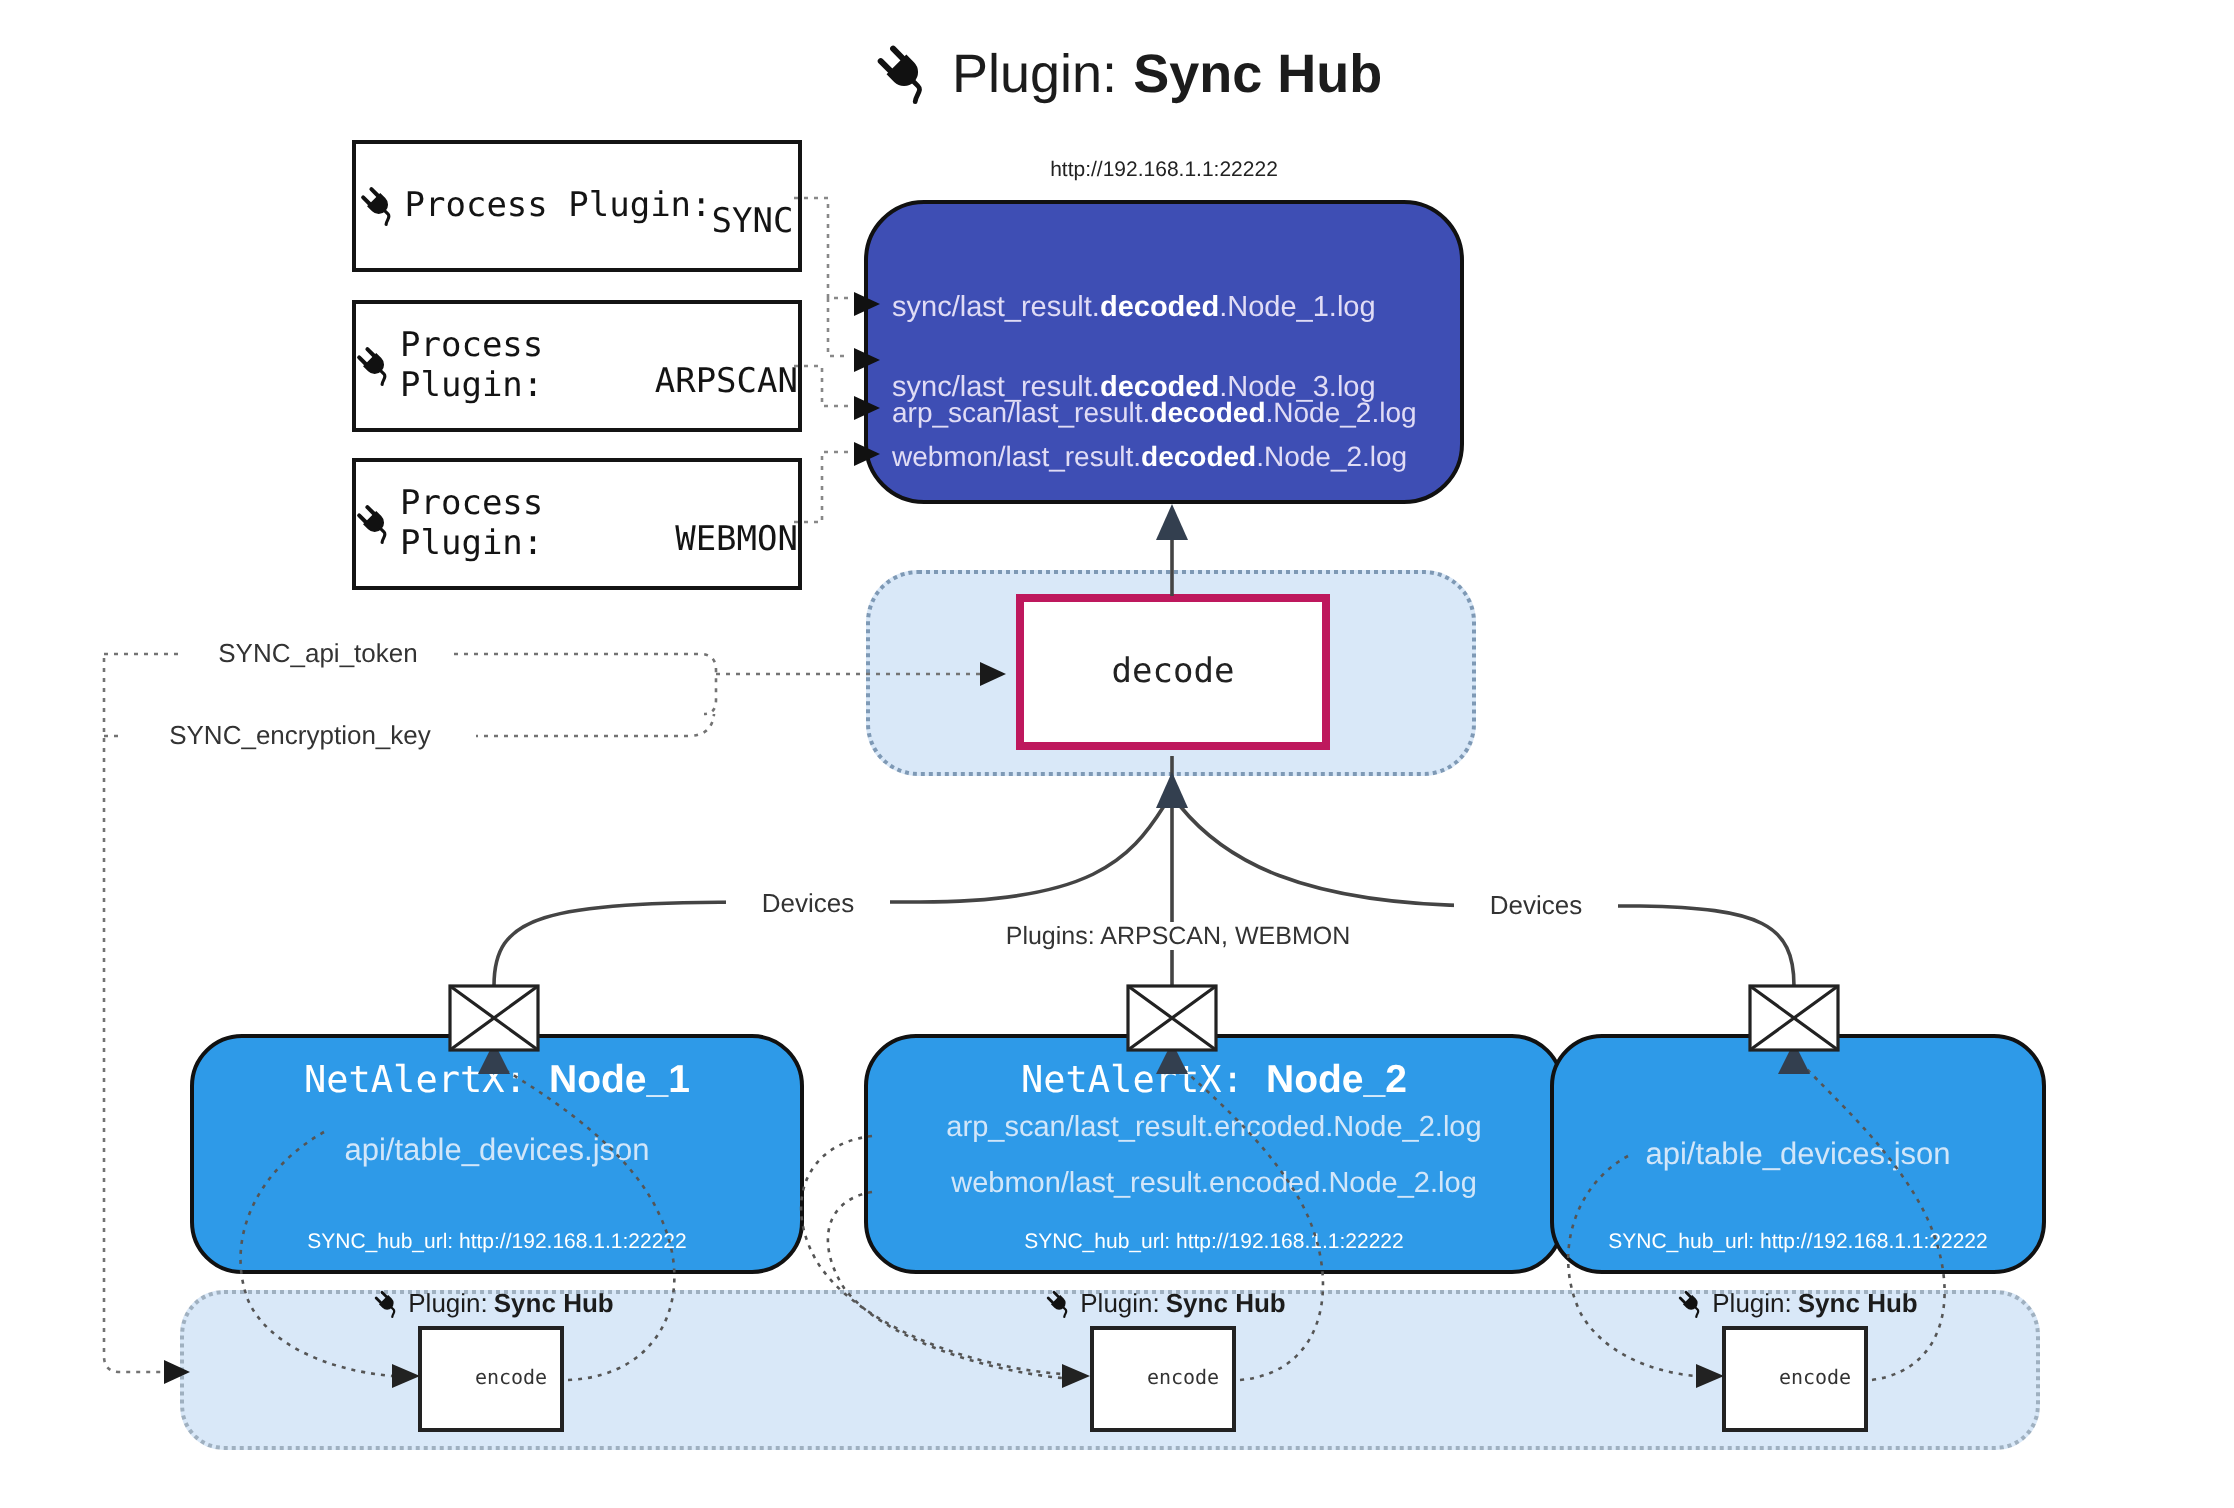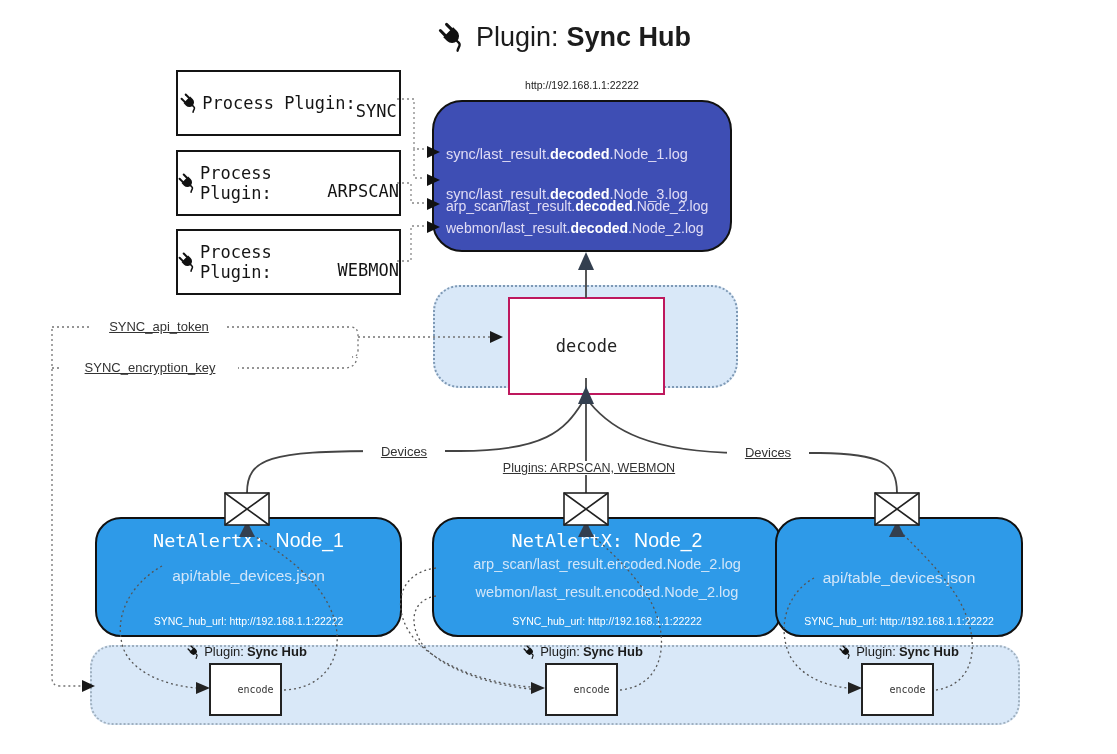--- a/index.html
+++ b/index.html
@@ -28,30 +28,30 @@
   .hub-line{position:absolute;left:12px;right:4px;color:#E0DCF5;white-space:nowrap;}
   .hub-line .b{color:#fff;font-weight:bold;}
   .hl1{top:44px;font-size:14.5px;}
   .hl2{top:84px;font-size:14.5px;}
   .hl3{top:96px;font-size:14px;}
   .hl4{top:118px;font-size:14px;}
 
   
   .decode-wrap{left:433px;top:285px;width:305px;height:103px;background:#D9E8F8;
     border:2px dotted #7E99B5;border-radius:26px;z-index:1;box-sizing:border-box;}
-  .decode-box{left:508px;top:297px;width:157px;height:98px;background:#fff;border:2px solid #be185d;
+  .decode-box{left:508px;top:297px;width:157px;height:78px;background:#fff;border:4px solid #be185d;
     z-index:2;display:flex;align-items:center;justify-content:center;font-size:17px;color:#222;box-sizing:border-box;}
 
   
-  .lbl{z-index:6;background:#fff;color:#333;font-size:13px;text-align:center;white-space:nowrap;padding:0 3px;text-decoration:underline;}
+  .lbl{z-index:6;background:#fff;color:#333;font-size:13px;text-align:center;white-space:nowrap;padding:0 3px;}
 
   
   .node{background:#2E9AE8;border:2px solid #111;border-radius:26px;z-index:2;box-sizing:border-box;top:517px;height:120px;}
   .node-title{margin-top:10px;text-align:center;color:#fff;font-size:18.5px;white-space:nowrap;}
-  .node-title .b{font-family:"Liberation Sans",sans-serif;font-weight:normal;font-size:19.5px;}
+  .node-title .b{font-family:"Liberation Sans",sans-serif;font-weight:bold;font-size:19.5px;}
   .node-file{position:absolute;left:0;right:0;text-align:center;color:#D2E6F9;}
   .node-url{position:absolute;left:0;right:0;bottom:8px;text-align:center;color:#fff;font-size:10.5px;}
 
   
   .bottom-panel{left:90px;top:645px;width:930px;height:80px;background:#D9E8F8;
     border:2px dotted #9FB0C0;border-radius:22px;z-index:1;box-sizing:border-box;}
   .enc-label{z-index:6;top:644px;width:150px;display:flex;align-items:center;justify-content:center;gap:3px;
     font-size:13px;color:#1c1c1c;white-space:nowrap;}
   .enc-label .b{font-weight:bold;}
   .enc-box{top:663px;width:73px;height:53px;background:#fff;border:2px solid #222;z-index:2;

